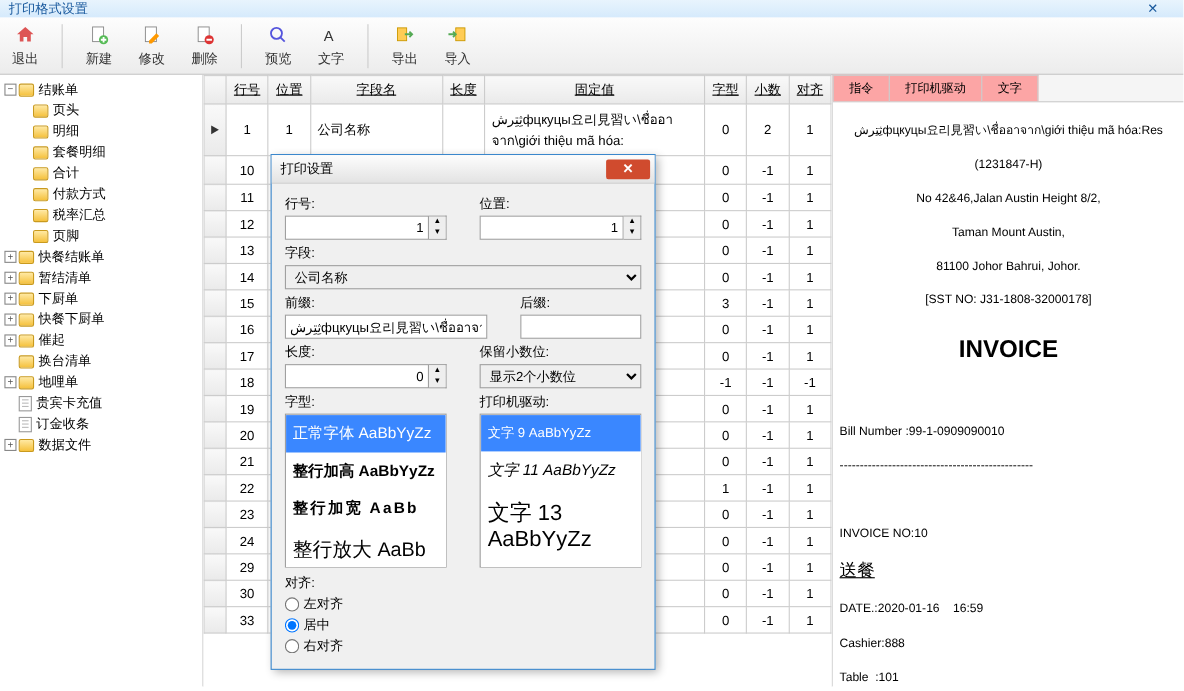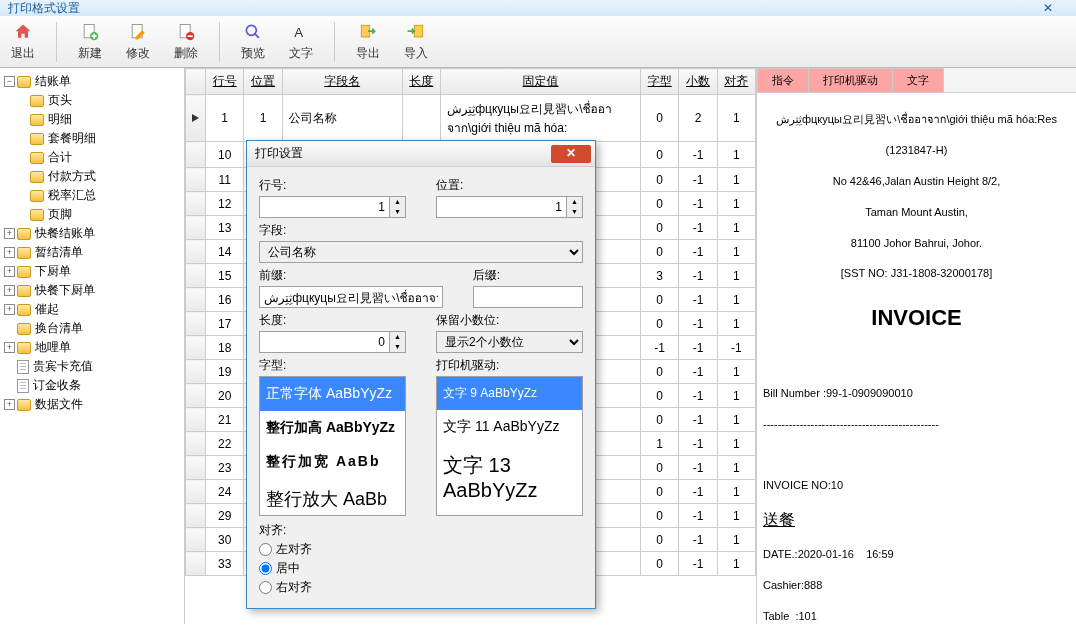--- a/index.html
+++ b/index.html
@@ -574,21 +574,21 @@
             <div class="lb-item sel">正常字体 AaBbYyZz</div>
             <div class="lb-item" style="font-weight: bold;">整行加高 AaBbYyZz</div>
             <div class="lb-item" style="font-weight: bold; letter-spacing: 2px;">整行加宽 AaBb</div>
             <div class="lb-item" style="font-size: 18px;">整行放大 AaBb</div>
           </div>
       </div>
       <div class="col">
         <label>打印机驱动:</label>
         <div class="listbox" id="driver-list">
             <div class="lb-item sel" style="font-size: 12px;">文字 9 AaBbYyZz</div>
-            <div class="lb-item" style="font-size: 14px;">文字 11 AaBbYyZz</div>
+            <div class="lb-item" style="font-size: 14px; font-style: italic;">文字 11 AaBbYyZz</div>
             <div class="lb-item" style="font-size: 20px;">文字 13 AaBbYyZz</div>
             <div class="lb-item" style="font-size: 18px;">文字 15 AaBbYyZz</div>
           </div>
       </div>
     </div>
     <label style="margin-top:6px">对齐:</label>
     <div class="radio-row">
         <input type="radio" name="al" style="">
         <span>左对齐</span>
       </div>

